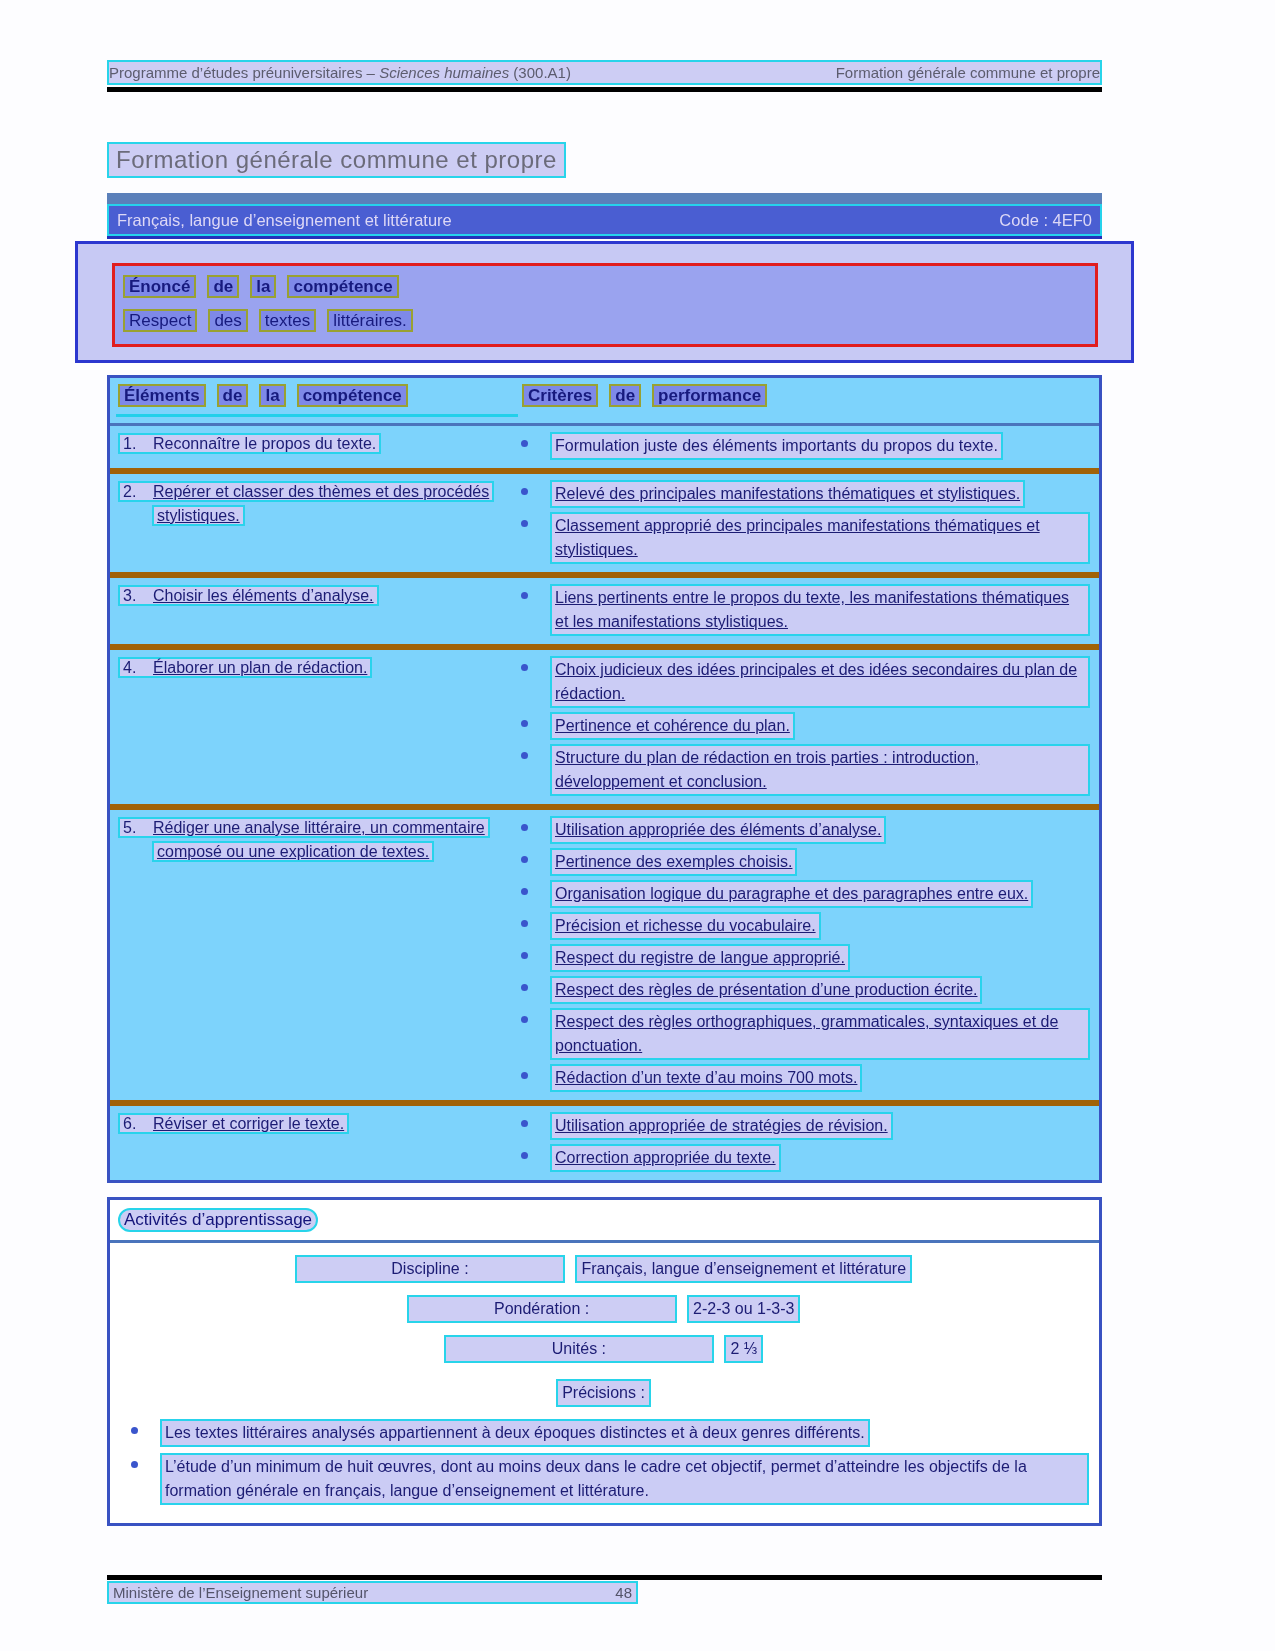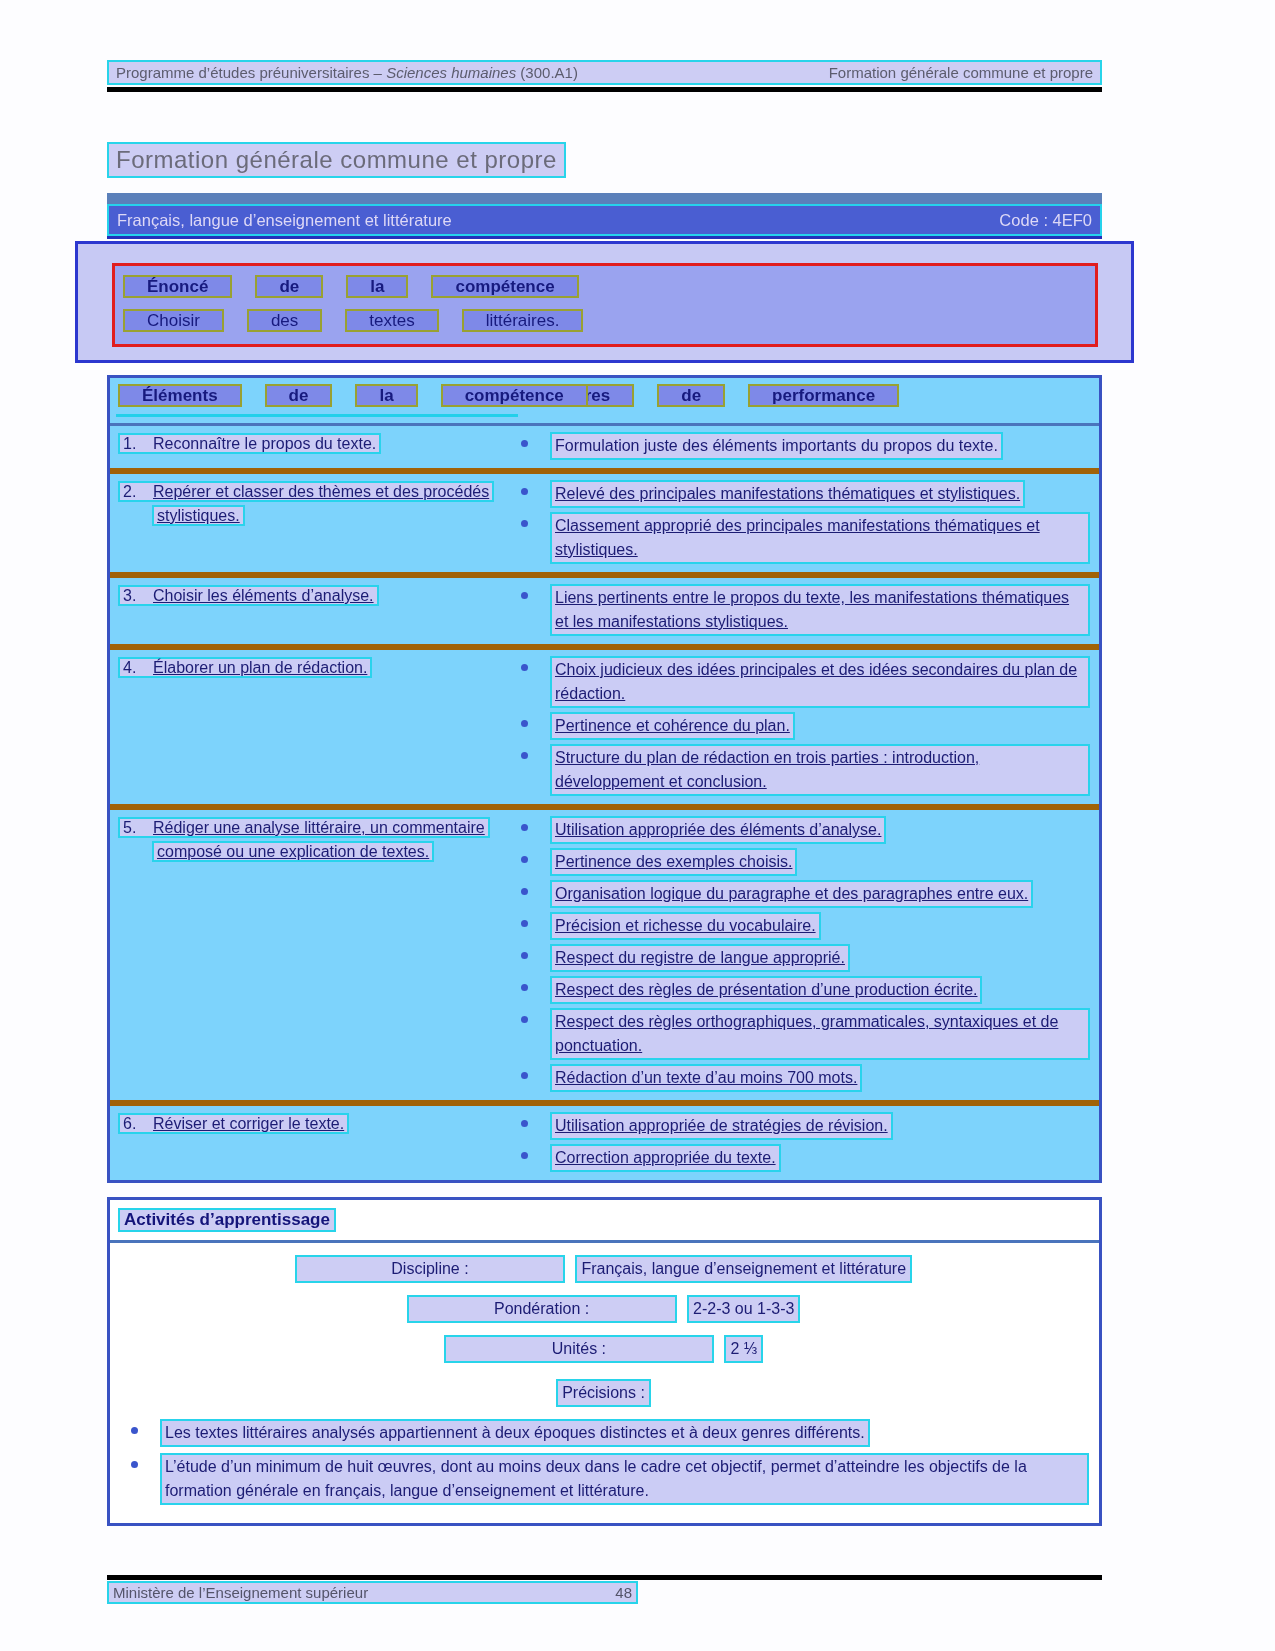--- a/index.html
+++ b/index.html
@@ -6,21 +6,21 @@
   .page{position:relative;width:1275px;height:1651px;background:#fdfdff;overflow:hidden;
         font-family:"Liberation Sans", sans-serif;color:#1c1c74;}
   .content{position:absolute;left:107px;top:60px;width:995px;}
 
   
   .hl{background:#cdcdf4;border:2px solid #28d4ea;padding:0 4px;display:inline-block;}
   .hl-strip{background:#cdcdf4;border:2px solid #28d4ea;}
 
   
   .doc-header{display:flex;justify-content:space-between;align-items:center;
-              font-size:15px;color:#5c5c6e;padding:2px 7px;}
+              font-size:15px;color:#5c5c6e;padding:2px 0;}
   .doc-header .it{font-style:italic;}
   .black-rule{height:5px;background:#000;margin-top:2px;}
 
   
   .title-row{margin-top:50px;}
   .doc-title{font-size:24px;color:#6b6b7a;letter-spacing:0.5px;padding:2px 7px;}
 
   
   .band-wrap{margin-top:15px;border-bottom:3px solid #2330bb;}
   .band-bar{height:11px;background:#5b80ba;}
@@ -33,21 +33,21 @@
            padding:9px 0 13px 0;}
   .obj-row{margin-left:37px;display:flex;gap:9px;font-size:18px;font-weight:bold;
            font-style:italic;color:#3040cc;}
   .obj-chip{background:#8e97ec;border:2px solid #9aa132;padding:1px 6px;}
   .obj-chip.wide{width:382px;}
   .obj-chip.std{width:92px;}
   .red-box{margin:10px 33px 0 34px;border:3px solid #e11d1d;background:#9aa3ef;
            padding:8px 0 10px 8px;}
   .chip-line{line-height:26px;}
   .chip-line.hd{margin-bottom:8px;font-weight:bold;}
-  .wchip{background:#7e89e8;border:2px solid #99a132;padding:0 22px;margin-right:23px;
+  .wchip{background:#7e89e8;border:2px solid #99a132;padding:0 4px;margin-right:11px;
          color:#171a7e;font-size:17px;}
 
   
   .comp-table{margin-top:12px;border:3px solid #3952c2;background:#7dd3fc;}
   .tbl-header{display:flex;padding:5px 0 6px 8px;border-bottom:3px solid #4a74bc;}
   .th-left{width:404px;position:relative;}
   .th-left::after{content:'';position:absolute;left:-2px;bottom:-8px;width:402px;height:3px;
                   background:#22d0ea;}
   .th-right{flex:1;}
   .t-row{display:flex;padding:6px 0 8px 8px;}
@@ -59,21 +59,21 @@
   .cell-right{flex:1;}
   .crit{display:flex;margin-bottom:4px;}
   .crit:last-child{margin-bottom:0;}
   .bullet{width:7px;height:7px;border-radius:50%;background:#3a55cc;flex:none;
           margin:8px 22px 0 13px;}
   .crit-text{max-width:530px;font-size:16px;line-height:24px;}
 
   
   .act-box{margin-top:14px;border:3px solid #3952c2;background:#fff;}
   .act-head{padding:8px;border-bottom:3px solid #4a74bc;}
-  .act-head .hl{font-weight:bold;font-size:17px;color:#14147a;}
+  .act-head .hl{font-weight:normal;font-size:17px;color:#14147a;border-radius:12px;}
   .act-body{padding:12px 10px 18px 8px;}
   .act-field{margin-bottom:12px;font-size:16px;line-height:24px;text-align:center;}
   .flabel{width:258px;}
   .fvalue{margin-left:6px;}
   .plabel{margin-top:4px;}
   .prec{margin-top:6px;margin-bottom:6px;}
   .prec-text{max-width:938px;font-size:16px;line-height:24px;}
 
   
   .footer{position:absolute;left:107px;top:1573px;width:995px;}
@@ -102,21 +102,21 @@
       <div class="band-bar"></div>
       <div class="band-inner">
         <span>Français, langue d’enseignement et littérature</span>
         <span>Code : 4EF0</span>
       </div>
     </div>
 
     <div class="obj-box">
       <div class="red-box">
         <div class="chip-line hd"><span class="wchip">Énoncé</span><span class="wchip">de</span><span class="wchip">la</span><span class="wchip">compétence</span></div>
-        <div class="chip-line"><span class="wchip">Choisir</span><span class="wchip">des</span><span class="wchip">textes</span><span class="wchip">littéraires.</span></div>
+        <div class="chip-line"><span class="wchip">Respect</span><span class="wchip">des</span><span class="wchip">textes</span><span class="wchip">littéraires.</span></div>
       </div>
     </div>
 
     <div class="comp-table">
       <div class="tbl-header">
         <div class="th-left chip-line hd"><span class="wchip">Éléments</span><span class="wchip">de</span><span class="wchip">la</span><span class="wchip">compétence</span></div>
         <div class="th-right chip-line hd"><span class="wchip">Critères</span><span class="wchip">de</span><span class="wchip">performance</span></div>
       </div>
       <div id="comp-rows">
   <div class="t-row">

